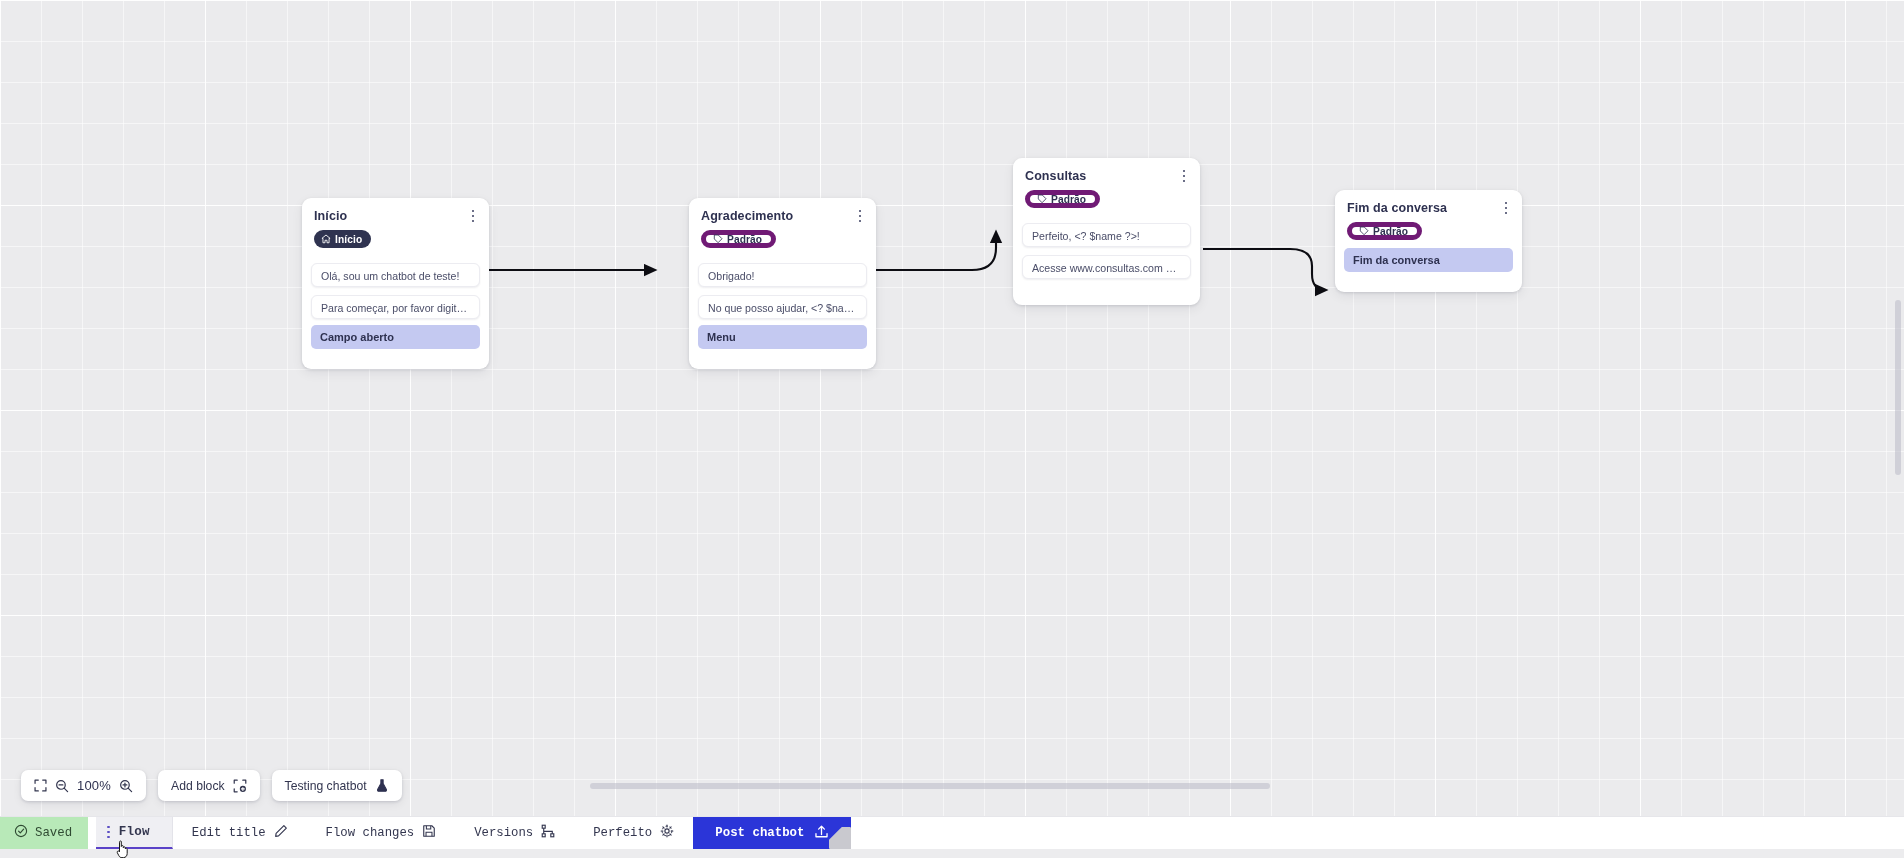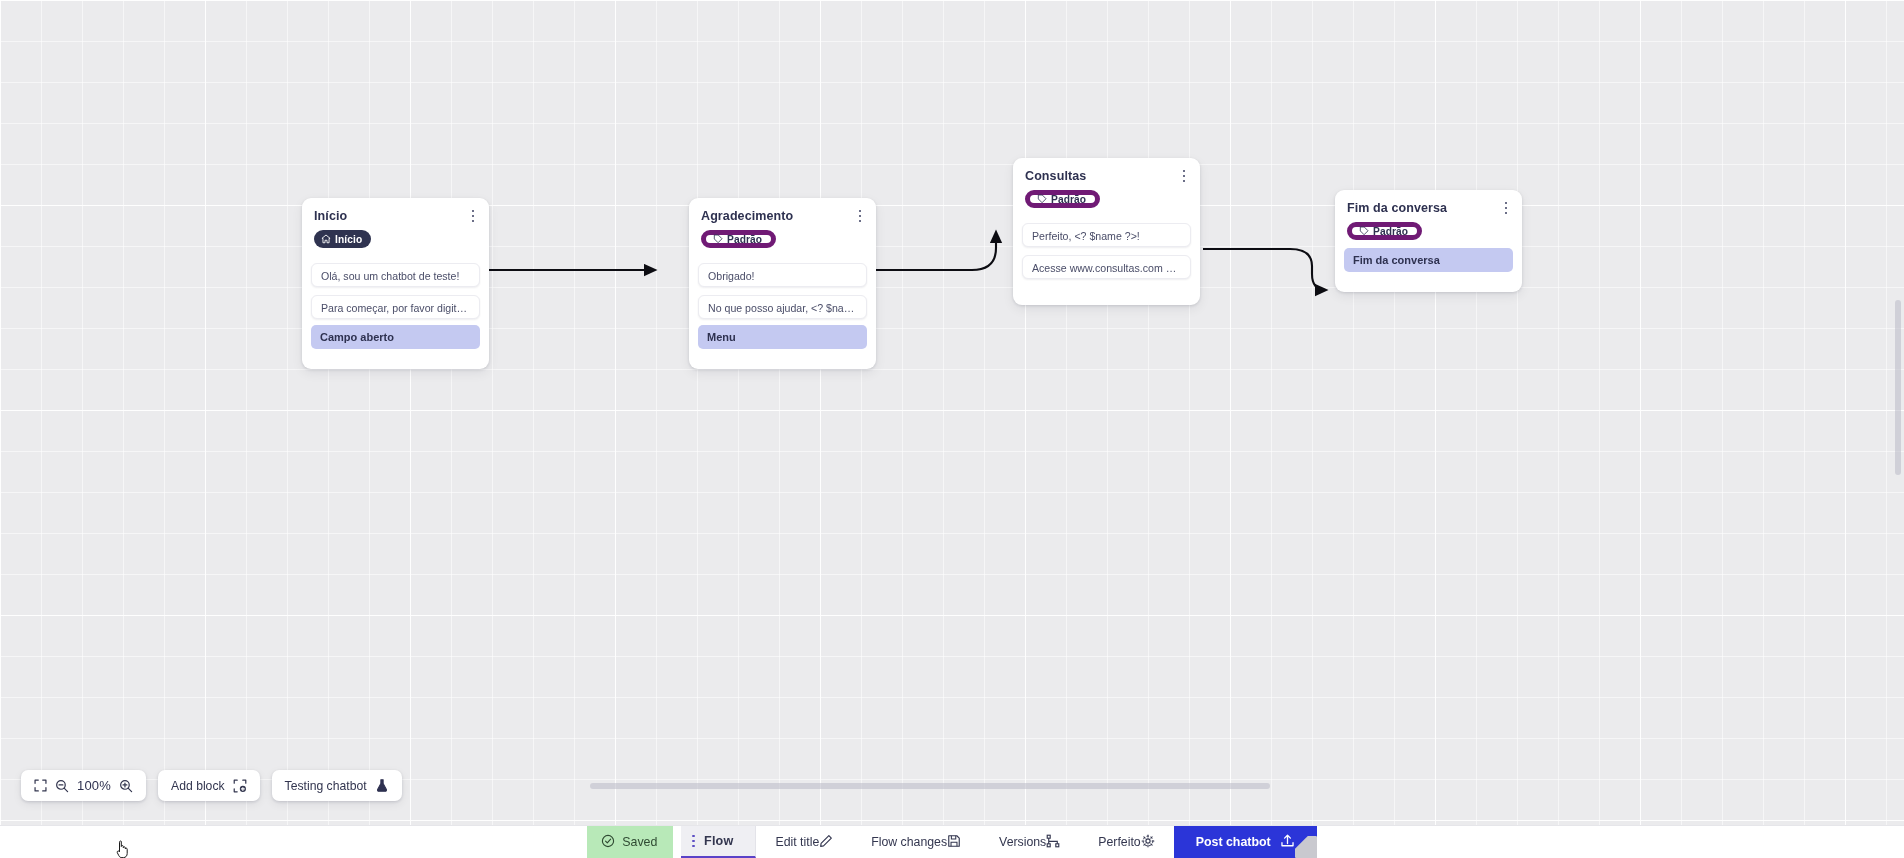--- a/index.html
+++ b/index.html
@@ -98,26 +98,27 @@
     box-shadow: 0 1px 3px rgba(16,20,40,0.14), 0 3px 10px rgba(16,20,40,0.07);
     height: 31px; display: flex; align-items: center; gap: 8px;
     padding: 0 13px; cursor: pointer;
     font-size: 12.2px; color: #32354f; font-weight: 400;
   }
   .tb-pill .zoomlabel { font-size: 13px; color: #2e3150; font-weight: 400; letter-spacing: .2px; }
   .tb-ico { display: flex; align-items: center; justify-content: center; cursor: pointer; }
 
   
   #bottombar {
-    position: absolute; left: 0; bottom: 0;
+    position: absolute; left: 0; bottom: 9px;
     width: 1904px; height: 33px;
     background: #ffffff;
     border-top: 1px solid #e6e6ea;
-    display: flex; align-items: stretch; justify-content: center;
+    display: flex; align-items: stretch; justify-content: flex-start;
     z-index: 40;
+    font-family: Liberation Mono, monospace;
   }
   .bb-left, .bb-right { display: flex; align-items: stretch; }
   .saved {
     background: #b8e9b8; color: #2f4a32;
     display: flex; align-items: center; gap: 7px;
     padding: 0 16px 0 14px;
     font-size: 12.4px; font-weight: 400;
   }
   .flowtab {
     display: flex; align-items: center; gap: 9px;
@@ -125,21 +126,21 @@
     background: #efeff3;
     border-right: 1px solid #e3e3e9;
     border-bottom: 2.5px solid #5a42c8;
     position: relative; cursor: pointer; margin-left: 8px;
   }
   .flowtab .kebab2 { display:flex; flex-direction:column; gap:2.5px; }
   .flowtab .kebab2 i { width:2.6px; height:2.6px; border-radius:50%; background:#5d4fc4; }
   .flowtab .lbl { font-size: 12.6px; font-weight: 700; color: #33364f; letter-spacing:.2px; }
 
   .bb-item {
-    display: flex; align-items: center; 
+    display: flex; align-items: center; gap: 8px;
     padding: 0 19px; cursor: pointer;
     font-size: 12.3px; color: #33364f;
   }
   .post-btn {
     background: #2b35d8; color: #ffffff;
     display: flex; align-items: center; gap: 9px;
     padding: 0 22px; cursor: pointer;
     font-size: 12.4px; font-weight: 700;
     position: relative;
   }

